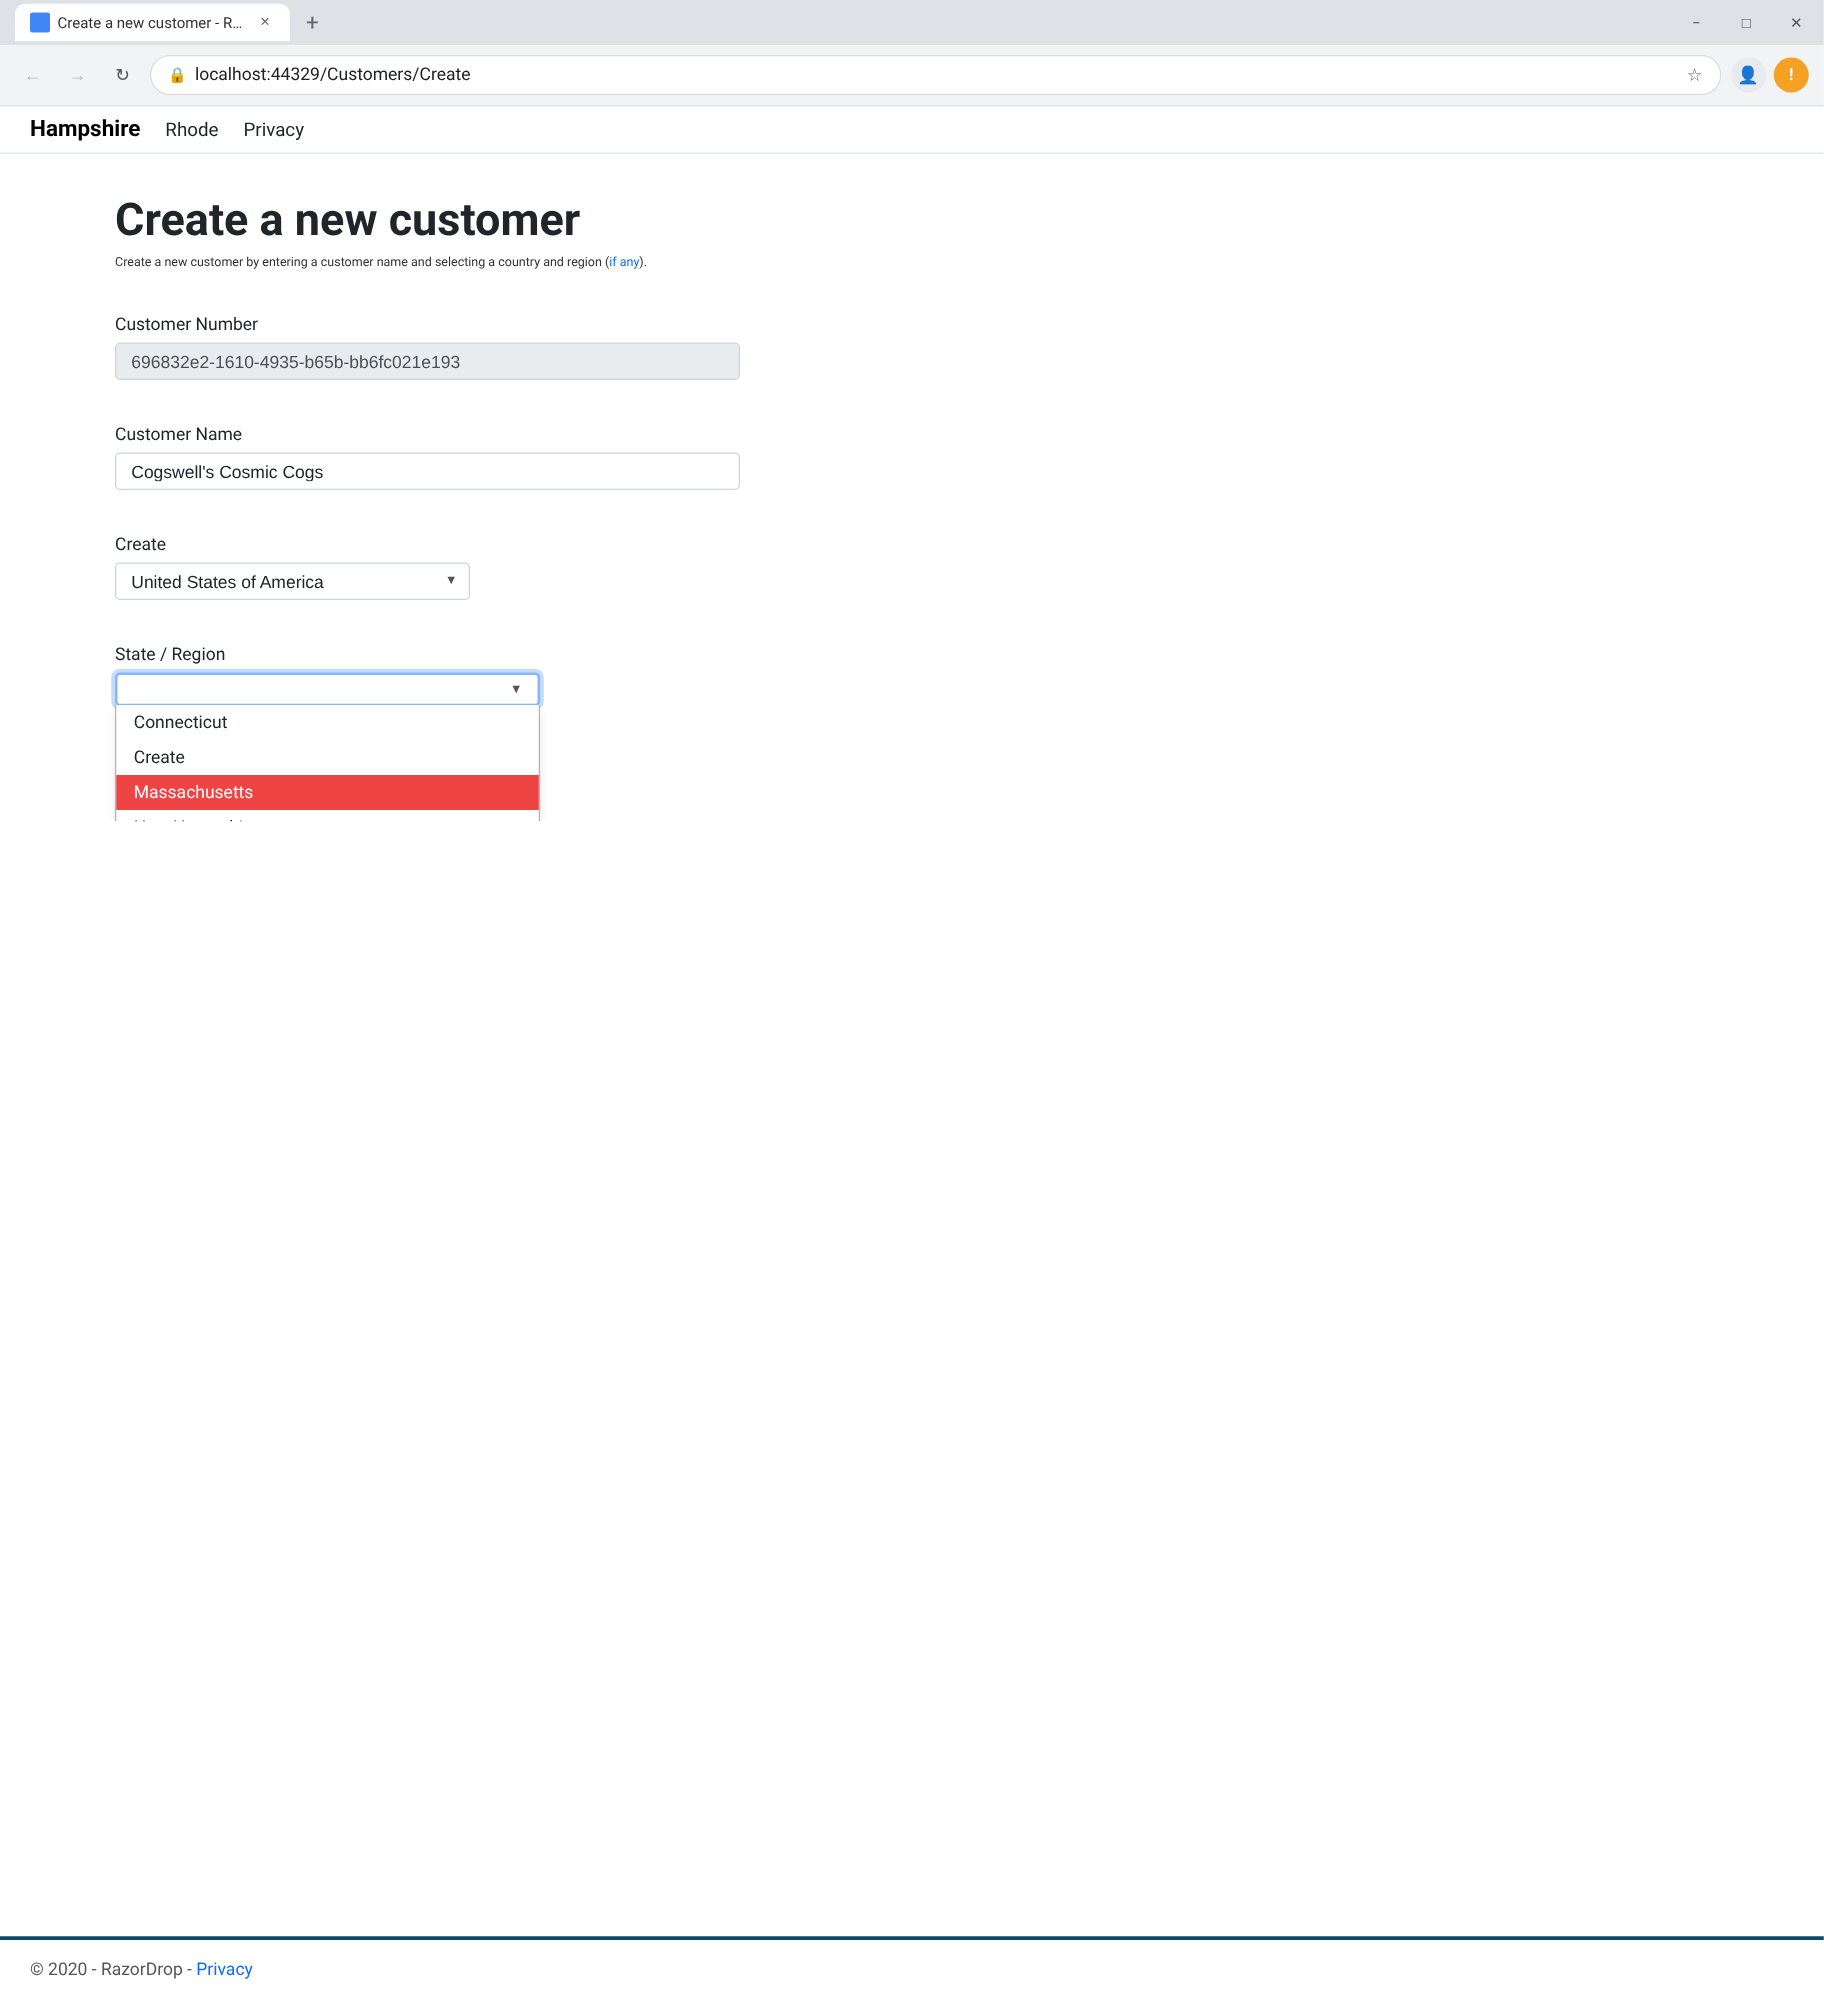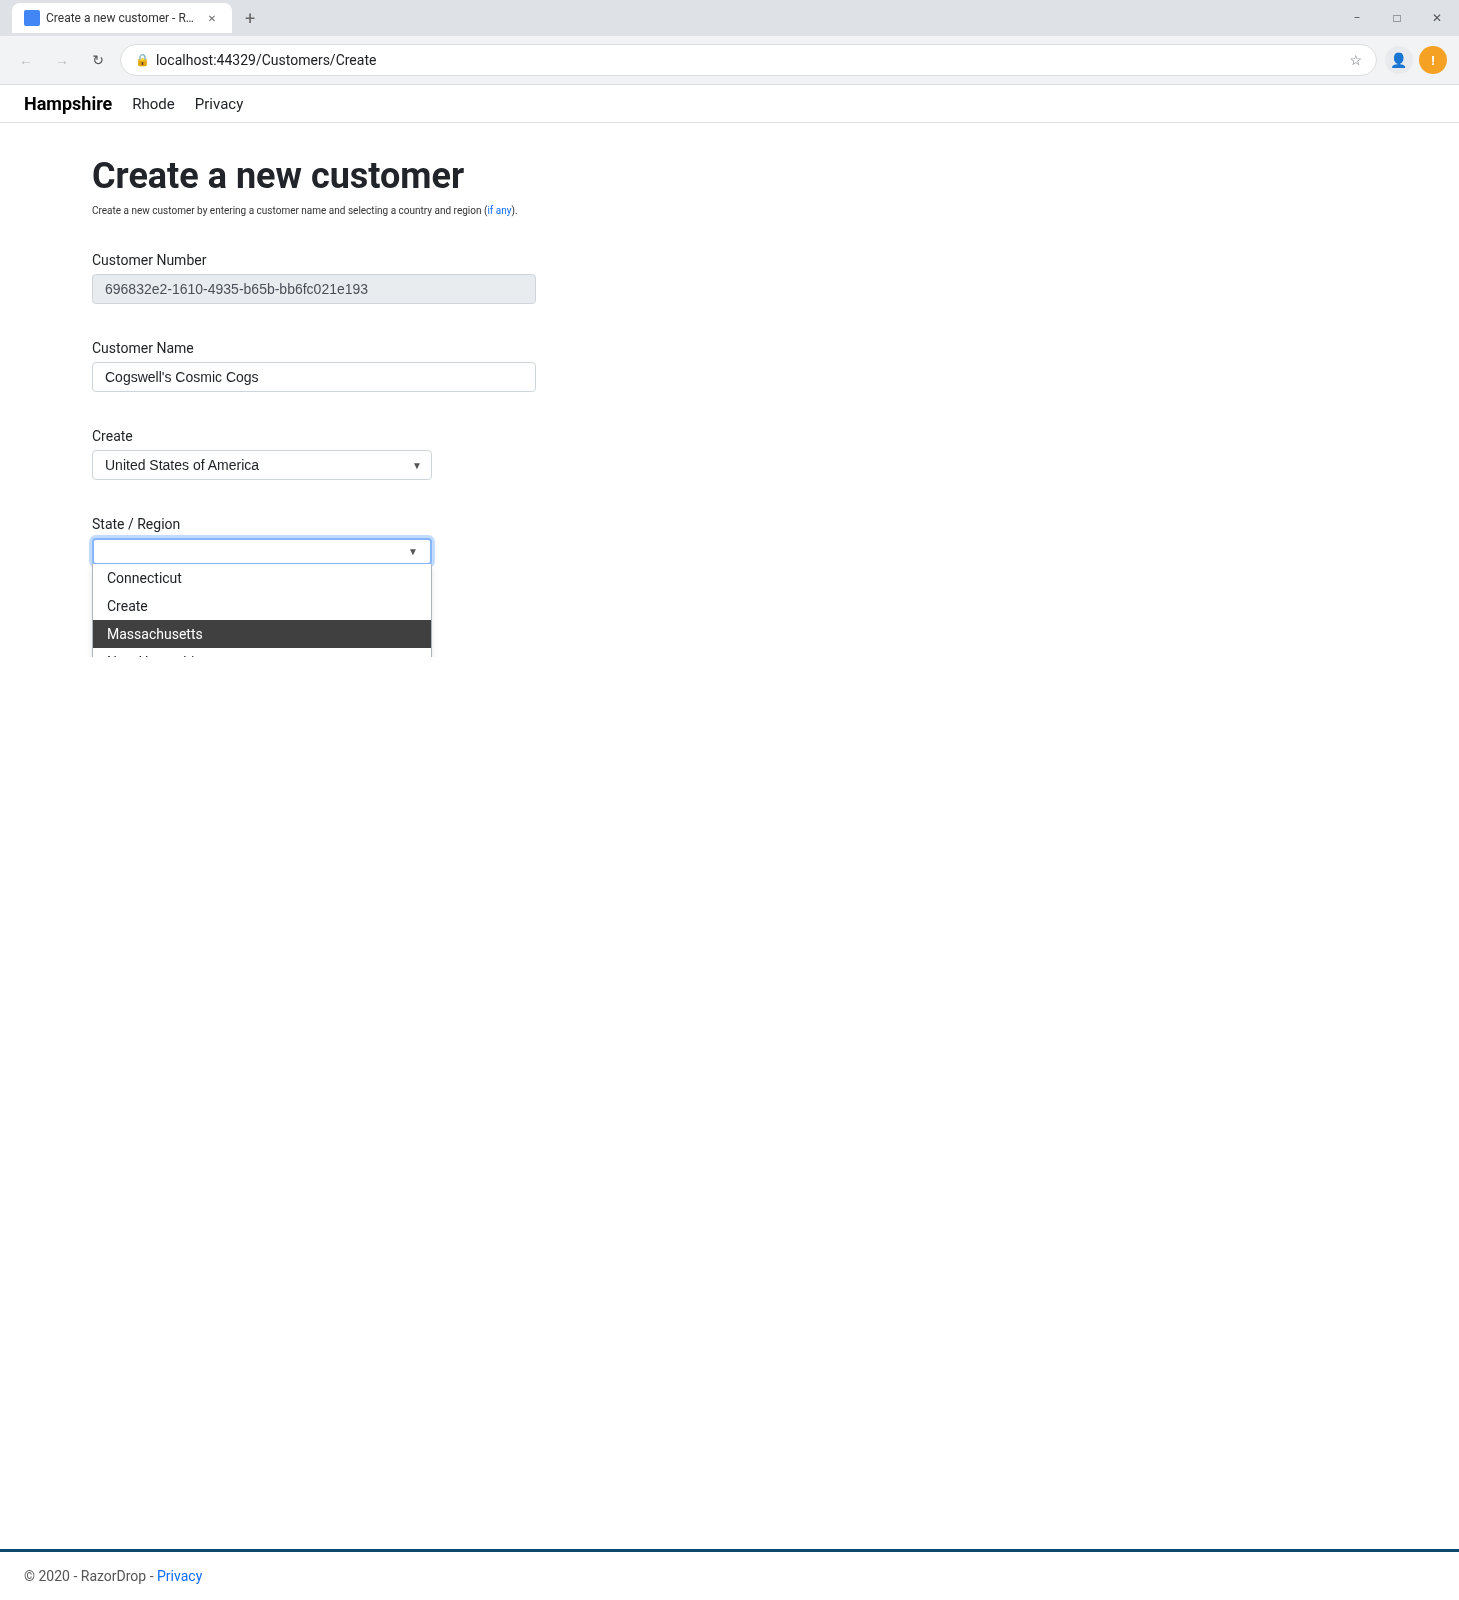--- a/index.html
+++ b/index.html
@@ -222,39 +222,39 @@
 
     .form-label {
       display: block;
       font-size: 14px;
       margin-bottom: 6px;
       color: #212529;
     }
 
     .form-control {
       display: block;
-      width: 444px;
+      width: 500px;
       padding: 6px 12px;
       font-size: 14px;
       border: 1px solid #ced4da;
       border-radius: 4px;
       background: #fff;
       color: #212529;
       outline: none;
     }
 
     .form-control.readonly {
       background: #e9ecef;
       color: #495057;
     }
 
     .select-wrapper {
       position: relative;
       display: inline-block;
-      width: 340px;
+      width: 284px;
     }
 
     .select-wrapper::after {
       content: '▼';
       font-size: 10px;
       position: absolute;
       right: 10px;
       top: 50%;
       transform: translateY(-50%);
       pointer-events: none;
@@ -314,21 +314,21 @@
     }
 
     .dropdown-option {
       padding: 6px 14px;
       font-size: 14px;
       cursor: pointer;
       color: #212529;
     }
 
     .dropdown-option.selected {
-      background: #404040;
+      background: #ef4444;
       color: #fff;
     }
 
     .back-link {
       color: #0d6efd;
       text-decoration: none;
       font-size: 14px;
       margin-top: 8px;
       display: inline-block;
     }

